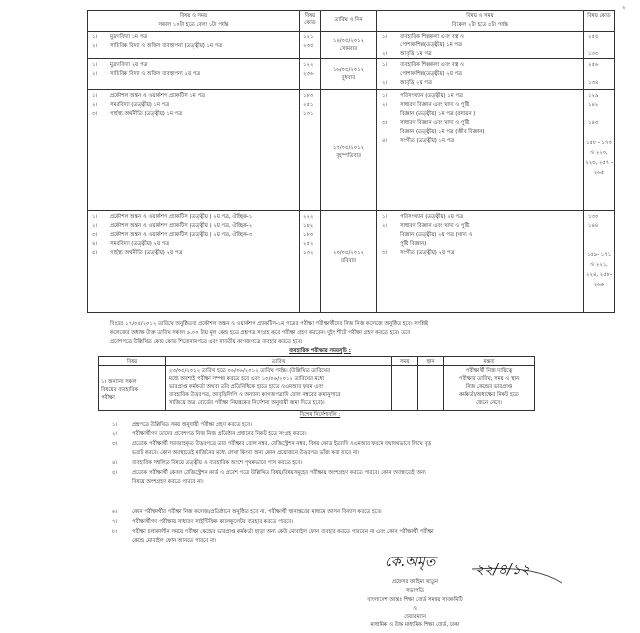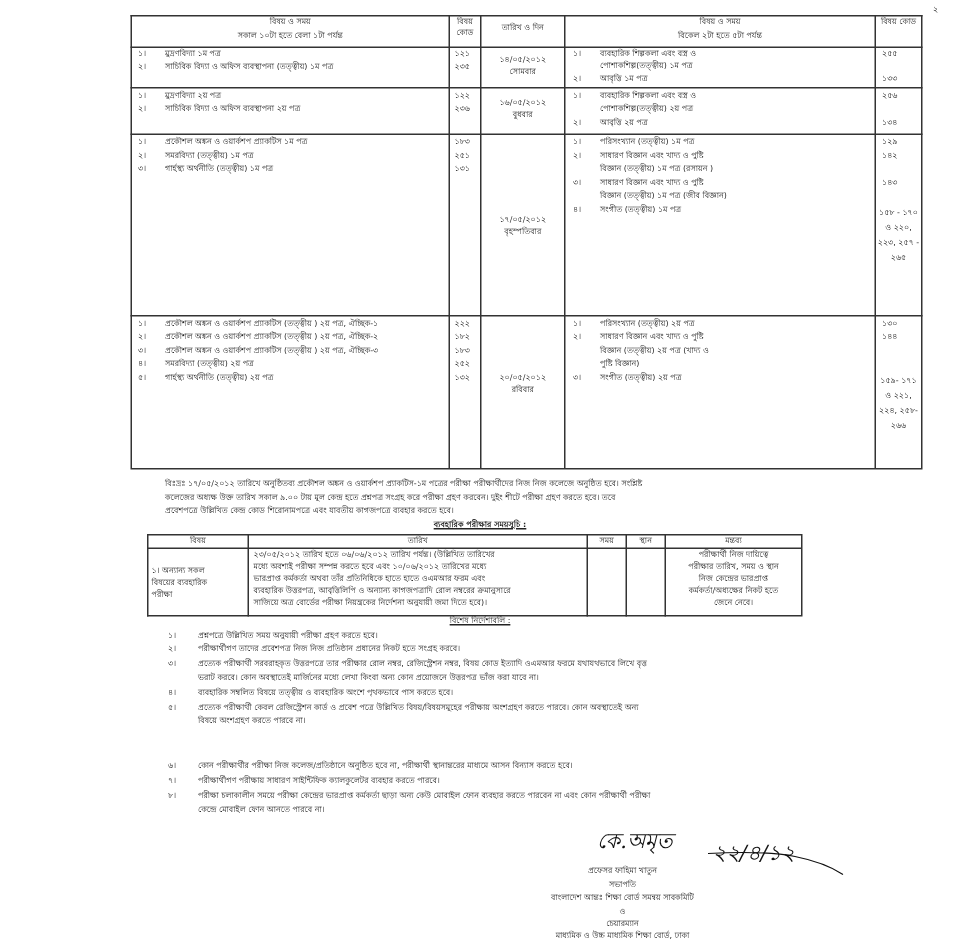--- a/index.html
+++ b/index.html
@@ -168,21 +168,21 @@
   <div class="row" style="left:112px;top:459px;"><span class="num" style="width:20px;">৪।</span><span>ব্যবহারিক সম্বলিত বিষয়ে তত্ত্বীয় ও ব্যবহারিক অংশে পৃথকভাবে পাস করতে হবে।</span></div>
   <div class="row" style="left:112px;top:469px;"><span class="num" style="width:20px;">৫।</span><span>প্রত্যেক পরীক্ষার্থী কেবল রেজিস্ট্রেশন কার্ড ও প্রবেশ পত্রে উল্লিখিত বিষয়/বিষয়সমূহের পরীক্ষায় অংশগ্রহণ করতে পারবে। কোন অবস্থাতেই অন্য</span></div>
   <div class="row" style="left:132px;top:478px;">বিষয়ে অংশগ্রহণ করতে পারবে না।</div>
   <div class="row" style="left:112px;top:508px;"><span class="num" style="width:20px;">৬।</span><span>কোন পরীক্ষার্থীর পরীক্ষা নিজ কলেজ/প্রতিষ্ঠানে অনুষ্ঠিত হবে না, পরীক্ষার্থী স্থানান্তরের মাধ্যমে আসন বিন্যাস করতে হবে।</span></div>
   <div class="row" style="left:112px;top:518px;"><span class="num" style="width:20px;">৭।</span><span>পরীক্ষার্থীগণ পরীক্ষায় সাধারণ সাইন্টিফিক ক্যালকুলেটর ব্যবহার করতে পারবে।</span></div>
   <div class="row" style="left:112px;top:528px;"><span class="num" style="width:20px;">৮।</span><span>পরীক্ষা চলাকালীন সময়ে পরীক্ষা কেন্দ্রের ভারপ্রাপ্ত কর্মকর্তা ছাড়া অন্য কেউ মোবাইল ফোন ব্যবহার করতে পারবেন না এবং কোন পরীক্ষার্থী পরীক্ষা</span></div>
   <div class="row" style="left:132px;top:537px;">কেন্দ্রে মোবাইল ফোন আনতে পারবে না।</div>
 </div>
 
 <div>
-  <div class="abs sig t" style="left:398px;top:552px;">কে.অমৃত</div>
+  <div class="abs sig t" style="left:385px;top:552px;">কে.অমৃত</div>
   <div class="abs sig t" style="left:475px;top:560px;">২২/৪/১২</div>
   <svg class="abs" style="left:470px;top:565px;" width="95" height="20">
     <path d="M2 4 Q40 2 60 6 Q80 10 92 18" stroke="#111" stroke-width="0.8" fill="none"></path>
   </svg>
   <div class="abs c" style="left:340px;top:578px;width:150px;">প্রফেসর ফাহিমা খাতুন</div>
   <div class="abs c" style="left:340px;top:587px;width:150px;">সভাপতি</div>
   <div class="abs c" style="left:330px;top:596px;width:170px;">বাংলাদেশ আন্তঃ শিক্ষা বোর্ড সমন্বয় সাবকমিটি</div>
   <div class="abs c" style="left:340px;top:605px;width:150px;">ও</div>
   <div class="abs c" style="left:340px;top:613px;width:150px;">চেয়ারম্যান</div>
   <div class="abs c" style="left:330px;top:621px;width:170px;">মাধ্যমিক ও উচ্চ মাধ্যমিক শিক্ষা বোর্ড, ঢাকা</div>

